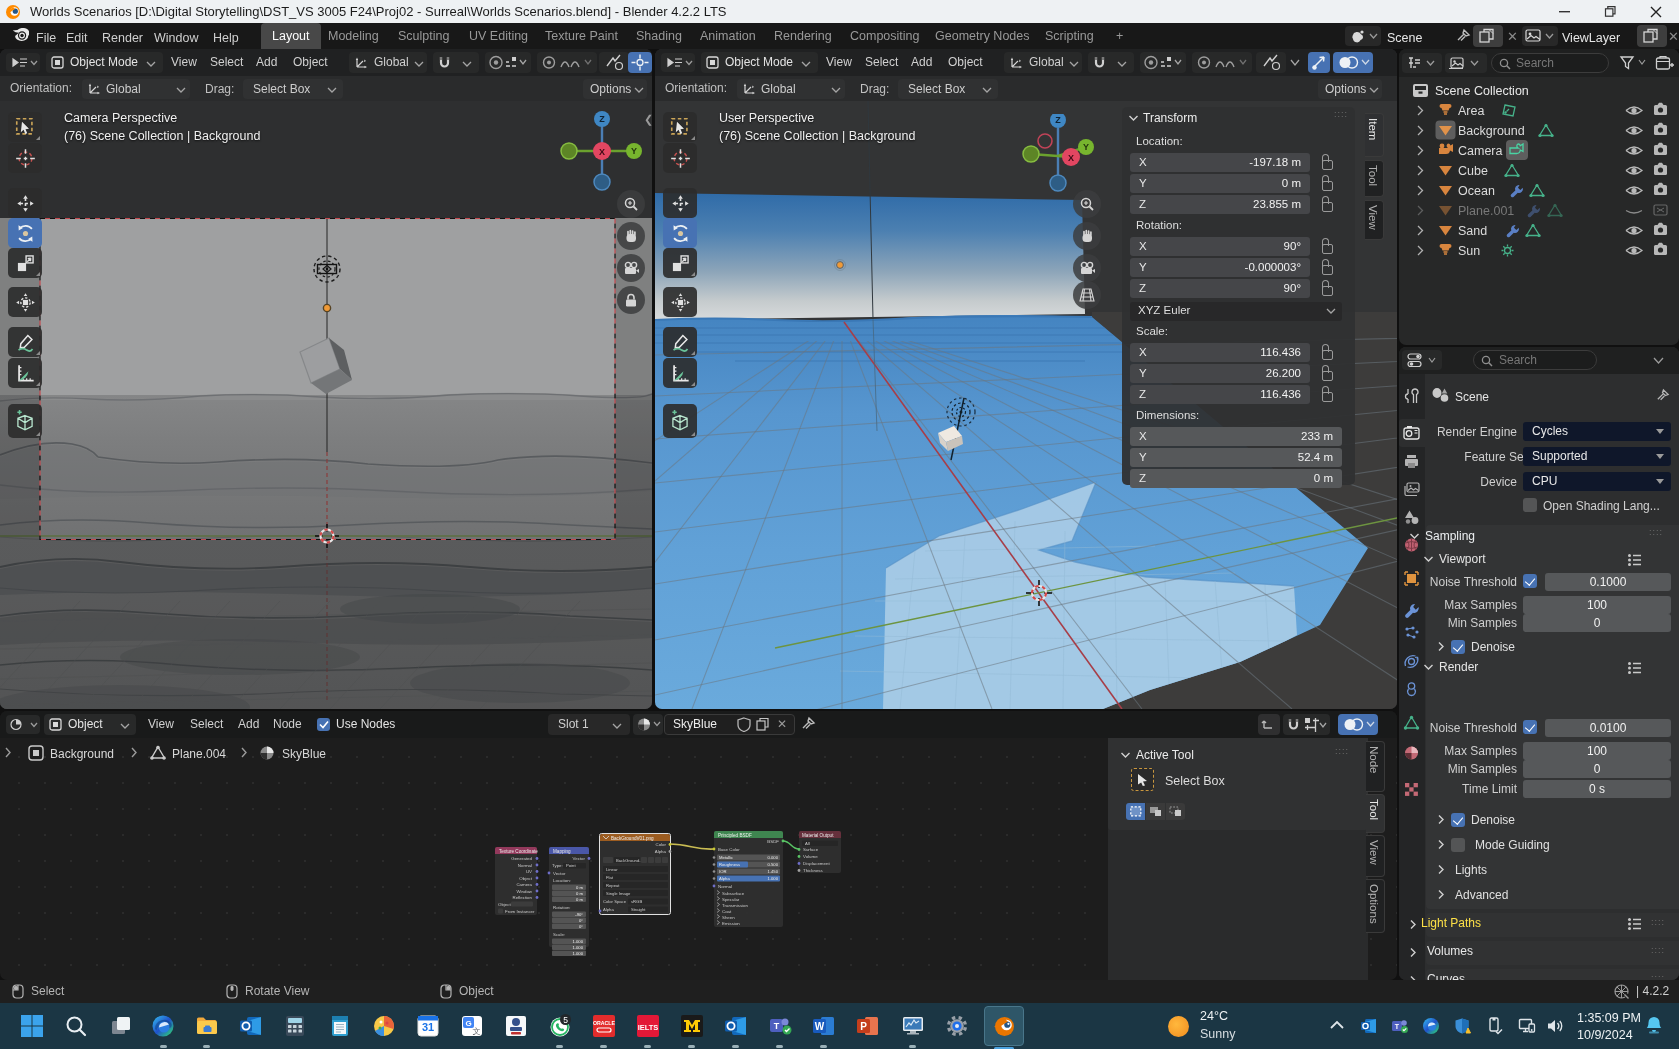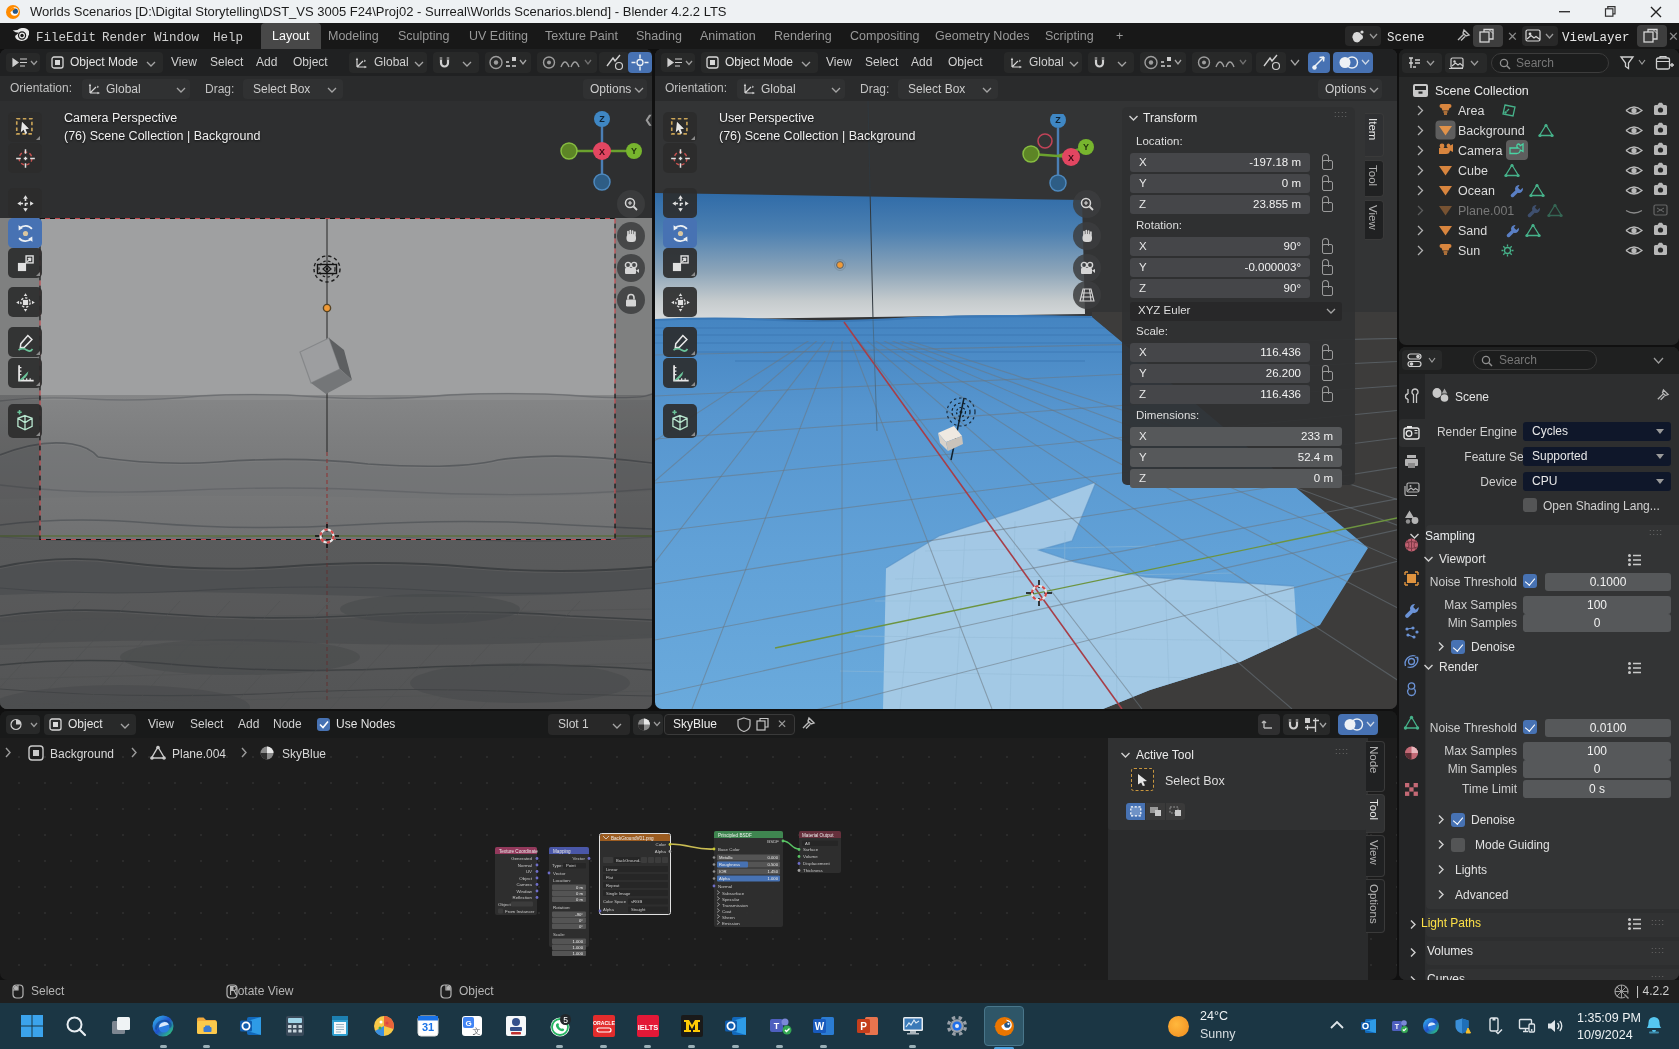--- a/index.html
+++ b/index.html
@@ -4,21 +4,21 @@
 *{margin:0;padding:0;box-sizing:border-box;}
 html,body{width:1679px;height:1049px;overflow:hidden;background:#101010;font-family:"Liberation Sans",sans-serif;}
 .abs{position:absolute;}
 #page{position:relative;width:1679px;height:940px;}
 
 #titlebar{left:0;top:0;width:1679px;height:23px;background:#eef1f3;color:#1b1b1b;font-size:13px;}
 #titlebar .ttext{position:absolute;left:30px;top:4px;}
 .winbtn{position:absolute;top:0;width:46px;height:23px;color:#333;}
 
 #topbar{left:0;top:23px;width:1679px;height:26px;background:#181818;color:#cfcfcf;font-size:12.5px;}
-.menuitem{position:absolute;top:8px;font-family:Liberation Mono, monospace;}
+.menuitem{position:absolute;top:8px;}
 .wstab{position:absolute;top:0;height:26px;line-height:26px;padding:0 11px;color:#999;}
 .wstab.active{background:#484848;color:#fdfdfd;border-radius:4px 4px 0 0;}
 
 .editor{position:absolute;border-radius:7px;overflow:hidden;}
 .vhead{position:absolute;left:0;top:0;width:100%;height:27px;background:#202122;}
 .vhead2{position:absolute;left:0;top:27px;width:100%;height:25px;background:#2a2b2c;}
 .htxt{position:absolute;color:#d0d0d0;font-size:12px;top:6px;}
 .h2txt{position:absolute;color:#cdcdcd;font-size:12px;top:5px;}
 .hbtn{position:absolute;background:#282929;border-radius:4px;color:#dadada;font-size:12px;}
 
@@ -1513,21 +1513,21 @@
 <svg class="abs" style="left:12px;top:4px" width="12" height="15" viewBox="0 0 12 15">
         <rect x="1" y="1" width="10" height="13" rx="3.5" fill="none" stroke="#b5b5b5" stroke-width="1.2"></rect>
         <path d="M6 1 V6 H1" stroke="#b5b5b5" stroke-width="1.2" fill="none"></path>
         <rect x="2" y="2" width="4" height="4" rx="1.5" fill="#b5b5b5"></rect>
       </svg>
 <span class="abs" style="left:31px;top:4px">Select</span>
 <svg class="abs" style="left:226px;top:4px" width="12" height="15" viewBox="0 0 12 15">
         <rect x="1" y="1" width="10" height="13" rx="3.5" fill="none" stroke="#b5b5b5" stroke-width="1.2"></rect>
         <rect x="4.5" y="2" width="3" height="5" rx="1.4" fill="#b5b5b5"></rect>
       </svg>
-<span class="abs" style="left:229px;top:4px">Rotate View</span>
+<span class="abs" style="left:245px;top:4px">Rotate View</span>
 <svg class="abs" style="left:440px;top:4px" width="12" height="15" viewBox="0 0 12 15">
         <rect x="1" y="1" width="10" height="13" rx="3.5" fill="none" stroke="#b5b5b5" stroke-width="1.2"></rect>
         <path d="M6 1 V6 H11" stroke="#b5b5b5" stroke-width="1.2" fill="none"></path>
         <rect x="6.5" y="2" width="4" height="4" rx="1.5" fill="#b5b5b5"></rect>
       </svg>
 <span class="abs" style="left:459px;top:4px">Object</span>
 <svg class="abs" style="left:1613px;top:3px" width="17" height="17" viewBox="0 0 17 17">
         <circle cx="8.5" cy="8.5" r="6.5" fill="none" stroke="#9a9a9a" stroke-width="1.2"></circle>
         <path d="M2 8.5 h13 M8.5 2 v13 M4 4 q4.5 4.5 9 9 M4 13 q4.5 -4.5 9 -9" stroke="#9a9a9a" stroke-width="1" fill="none"></path>
         <path d="M12 11 l4 4" stroke="#1f1f1f" stroke-width="4"></path>

